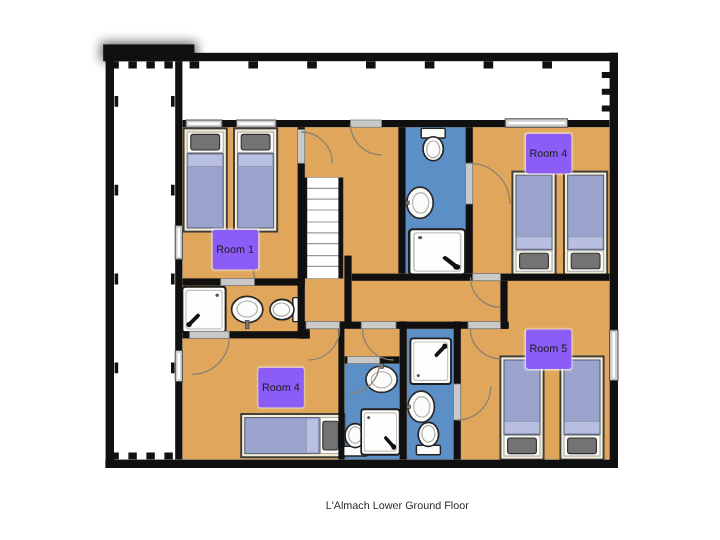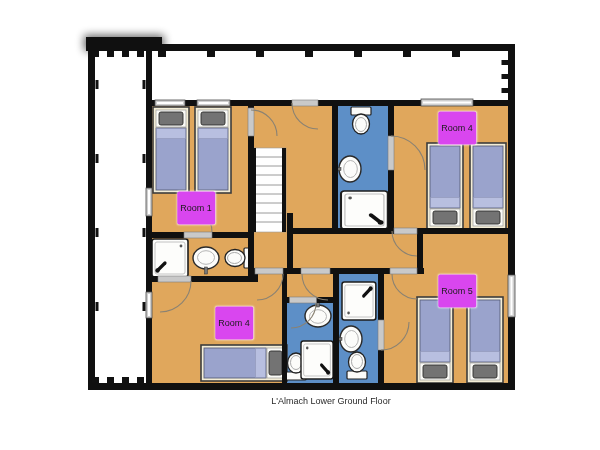--- a/index.html
+++ b/index.html
@@ -1,23 +1,23 @@
 <!DOCTYPE html>
 <html><head>
 <meta charset="utf-8">
 <style>
   html,body{margin:0;padding:0;background:#fff;}
   .stage{position:relative;width:600px;height:450px;background:#fff;overflow:hidden;
          font-family:"Liberation Sans",sans-serif;}
   .plan-svg{position:absolute;left:0;top:0;}
-  .room-label{position:absolute;transform:translate(-50%,-50%);background:#d946ef;
+  .room-label{position:absolute;transform:translate(-50%,-50%);background:#8b5cf6;
       border-radius:2px;padding:10px 3px;font:400 9px/13px "Liberation Sans",sans-serif;
       color:#1c1c1c;white-space:nowrap;box-shadow:0 0 2px rgba(255,255,255,.95);}
   .caption{position:absolute;transform:translate(-50%,-50%);font:400 9px/12px "Liberation Sans",sans-serif;
-      color:#2a2a2a;white-space:nowrap;}
+      color:#2a2a2a;white-space:nowrap;margin-top:20px;}
 </style>
 </head>
 <body>
 
 <div class="stage">
 <svg class="plan-svg" width="600" height="450" viewBox="0 0 600 450">
   <defs>
     <filter id="blur1" x="-60%" y="-60%" width="220%" height="220%">
           <feGaussianBlur stdDeviation="4.5"></feGaussianBlur>
         </filter>

